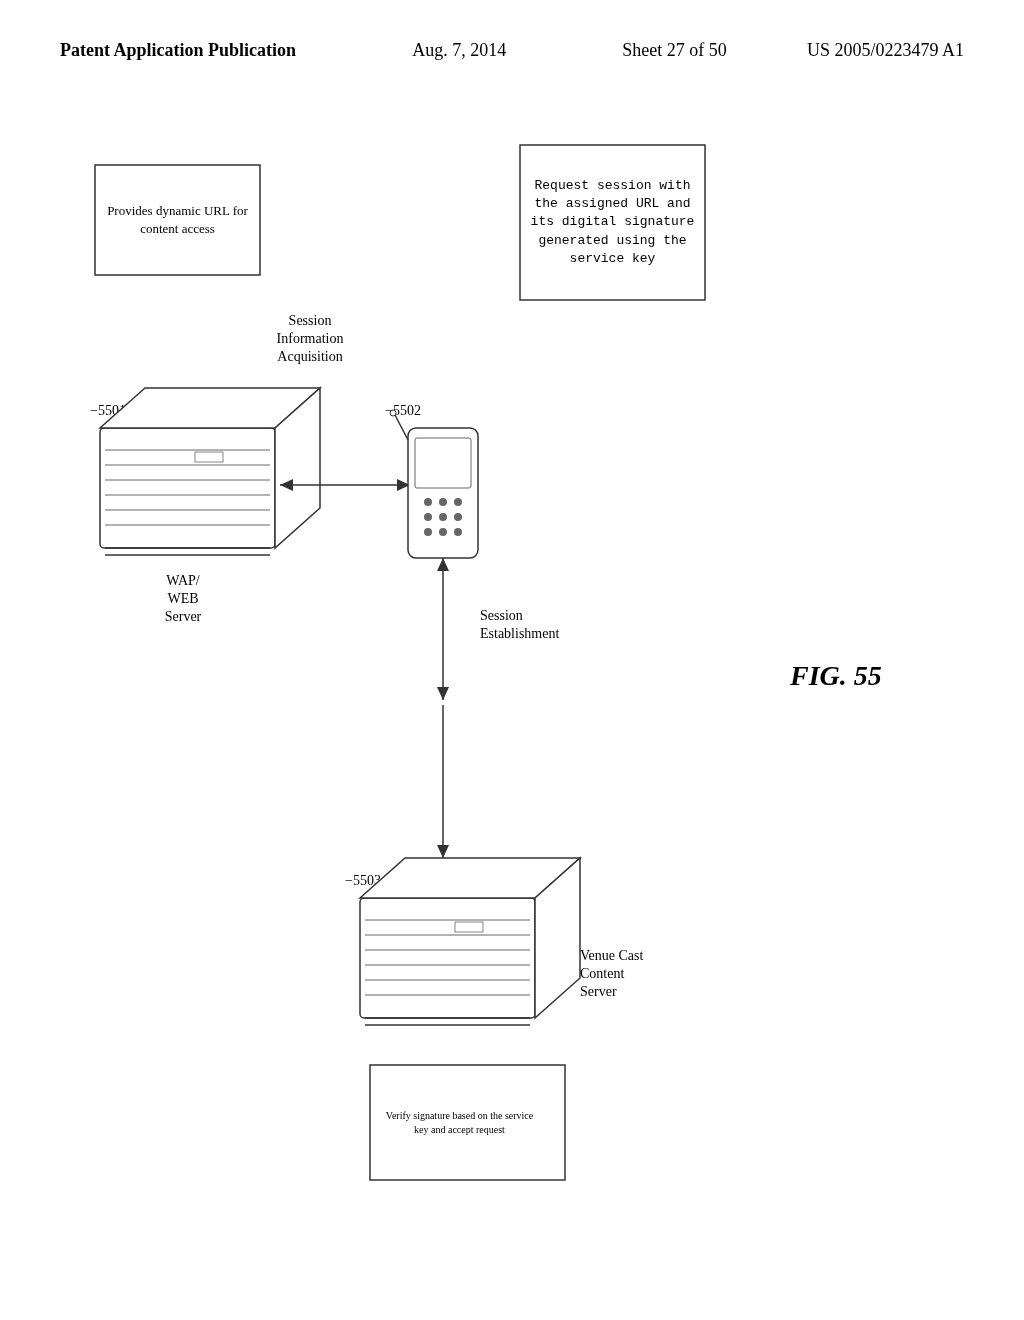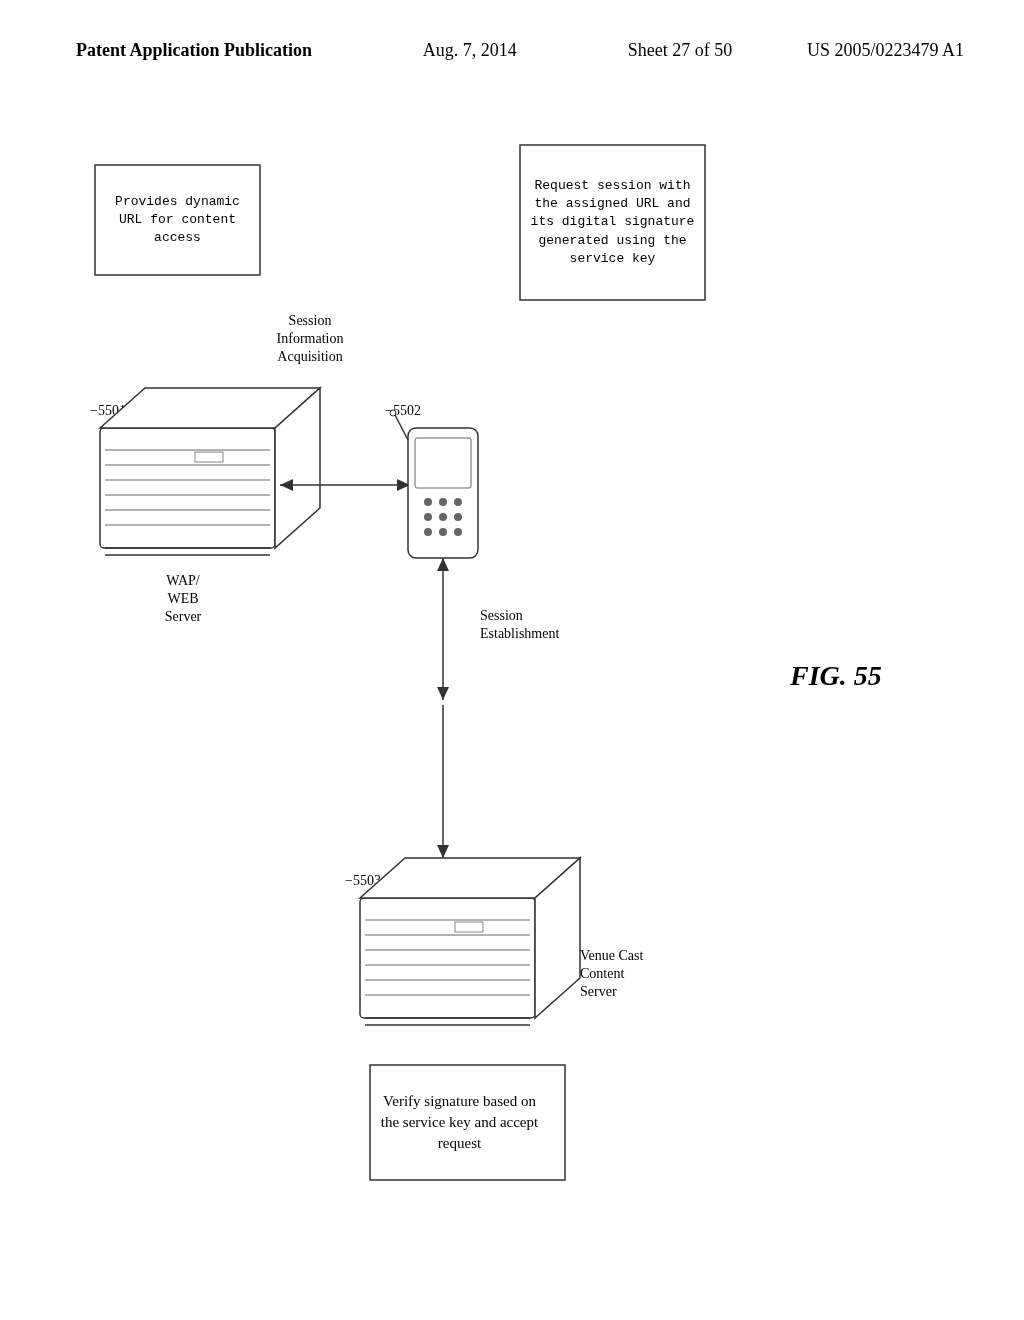--- a/index.html
+++ b/index.html
@@ -9,21 +9,21 @@
       background: #fff;
       font-family: 'Times New Roman', Times, serif;
       position: relative;
       overflow: hidden;
     }
 
     
     .header {
       position: absolute;
       top: 40px;
-      left: 16px; right: 0;
+      left: 0; right: 0;
       display: flex;
       justify-content: space-between;
       align-items: flex-end;
       padding: 0 60px;
     }
     .header-left {
       font-size: 18px;
       font-weight: bold;
     }
     .header-center {
@@ -41,21 +41,21 @@
   <span class="header-left">Patent Application Publication</span>
   <span class="header-center">Aug. 7, 2014</span>
   <span class="header-center">Sheet 27 of 50</span>
   <span class="header-right">US 2005/0223479 A1</span>
 </div>
 
 <svg style="position:absolute; top:130px; left:0; width:1024px; height:1190px;" viewBox="0 0 1024 1190">
 
   <rect x="95" y="35" width="165" height="110" fill="white" stroke="#333" stroke-width="1.5"></rect>
   <foreignObject x="95" y="35" width="165" height="110">
-    <div xmlns="http://www.w3.org/1999/xhtml" style="width:165px;height:110px;display:flex;align-items:center;justify-content:center;text-align:center;font-size:13px;font-family:Liberation Mono, monospace;line-height:1.4;padding:6px;">
+    <div xmlns="http://www.w3.org/1999/xhtml" style="width:165px;height:110px;display:flex;align-items:center;justify-content:center;text-align:center;font-size:13px;font-family:Liberation Serif, serif;line-height:1.4;padding:6px;">
       Provides dynamic URL for content access
     </div>
   </foreignObject>
 
   <rect x="520" y="15" width="185" height="155" fill="white" stroke="#333" stroke-width="1.5"></rect>
   <foreignObject x="520" y="15" width="185" height="155">
     <div xmlns="http://www.w3.org/1999/xhtml" style="width:185px;height:155px;display:flex;align-items:center;justify-content:center;text-align:center;font-size:13px;font-family:Liberation Mono, monospace;line-height:1.4;padding:6px;">
       Request session with the assigned URL and its digital signature generated using the service key
     </div>
   </foreignObject>
@@ -137,21 +137,21 @@
 
   <line x1="365" y1="888" x2="530" y2="888" stroke="#333" stroke-width="1.5"></line>
   <line x1="365" y1="895" x2="530" y2="895" stroke="#333" stroke-width="1.5"></line>
 
   <text x="580" y="830" font-size="14" font-family="Times New Roman,serif">Venue Cast</text>
   <text x="580" y="848" font-size="14" font-family="Times New Roman,serif">Content</text>
   <text x="580" y="866" font-size="14" font-family="Times New Roman,serif">Server</text>
 
   <rect x="370" y="935" width="195" height="115" fill="white" stroke="#333" stroke-width="1.5"></rect>
   <foreignObject x="370" y="935" width="195" height="115">
-    <div xmlns="http://www.w3.org/1999/xhtml" style="width:179px;height:115px;display:flex;align-items:center;justify-content:center;text-align:center;font-size:15px;font-family:Times New Roman,serif;line-height:1.4;padding:8px;">
+    <div xmlns="http://www.w3.org/1999/xhtml" style="width:179px;height:115px;display:flex;align-items:center;justify-content:center;text-align:center;font-size:10px;font-family:Times New Roman,serif;line-height:1.4;padding:8px;">
       Verify signature based on the service key and accept request
     </div>
   </foreignObject>
 
   <line x1="443" y1="575" x2="443" y2="728" stroke="#333" stroke-width="1.5"></line>
   <polygon points="443,728 437,715 449,715" fill="#333"></polygon>
 
 </svg>
 
 </body></html>

